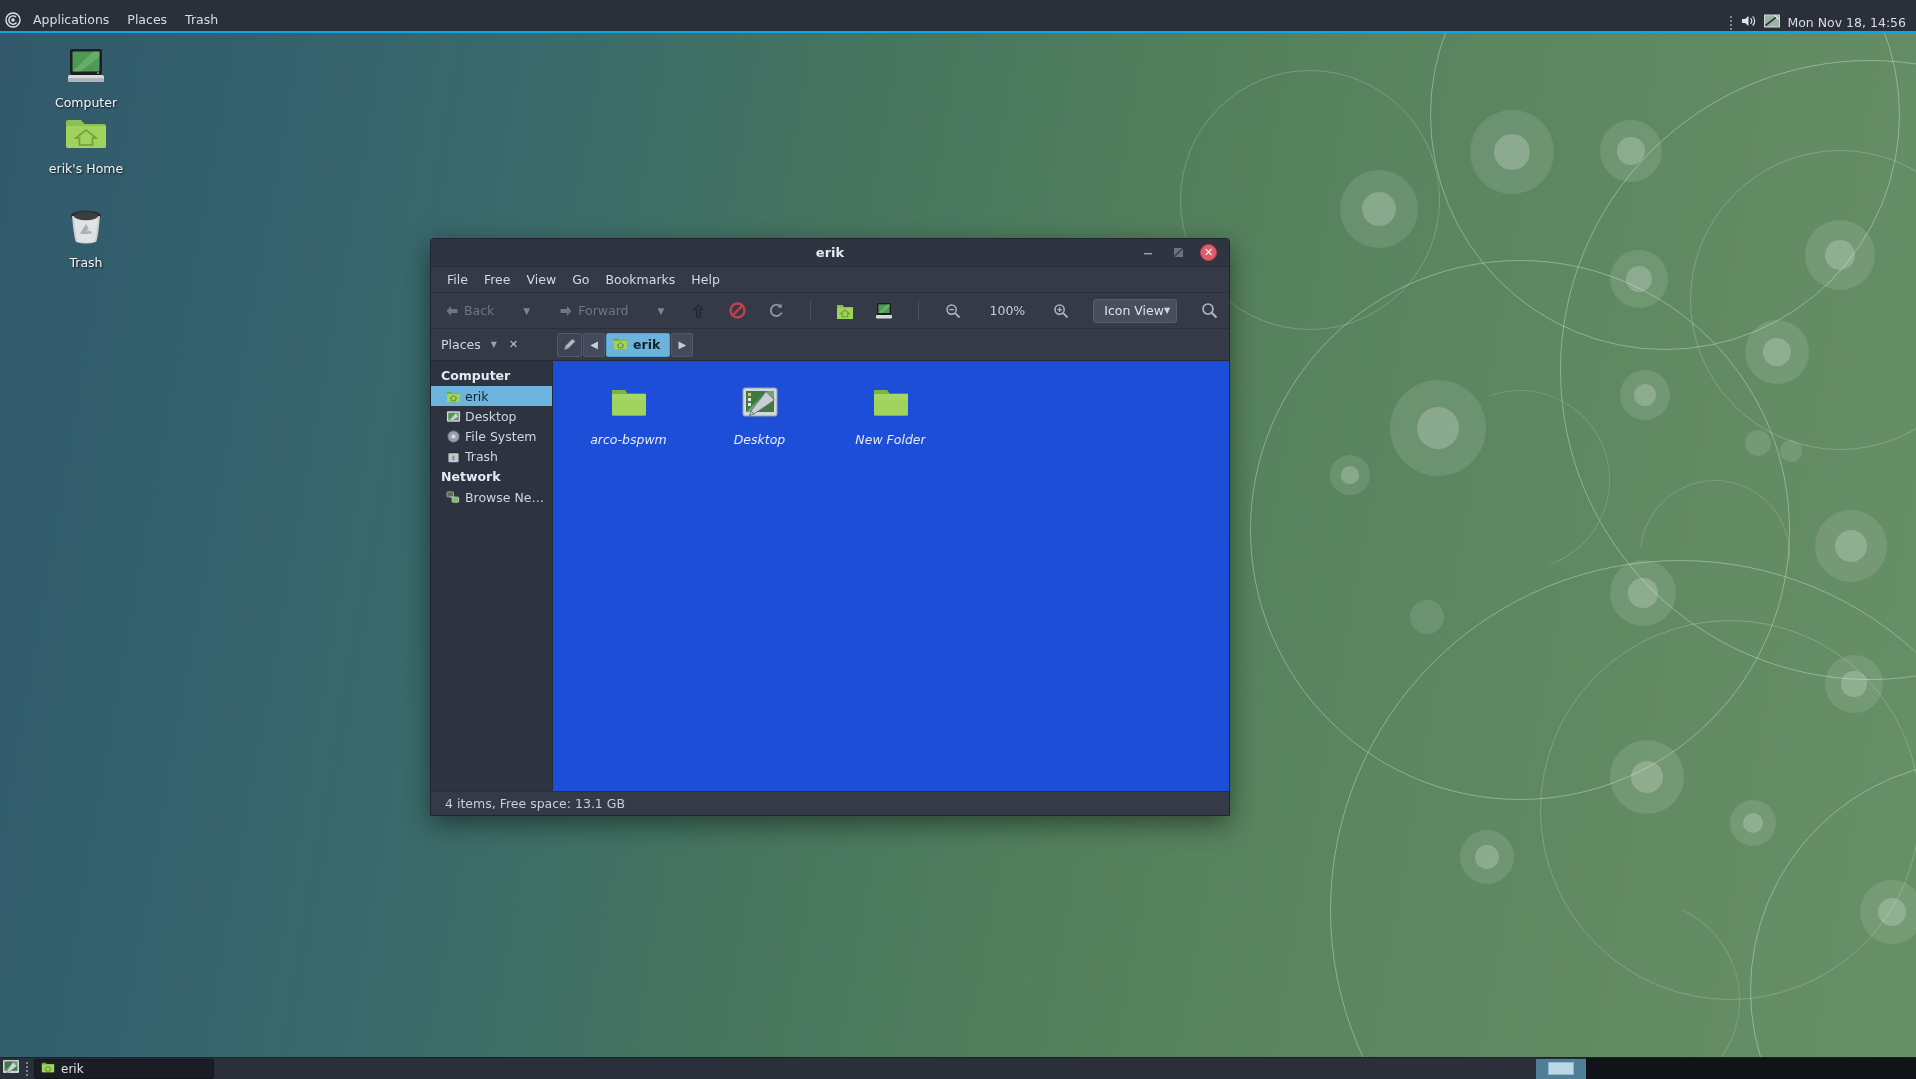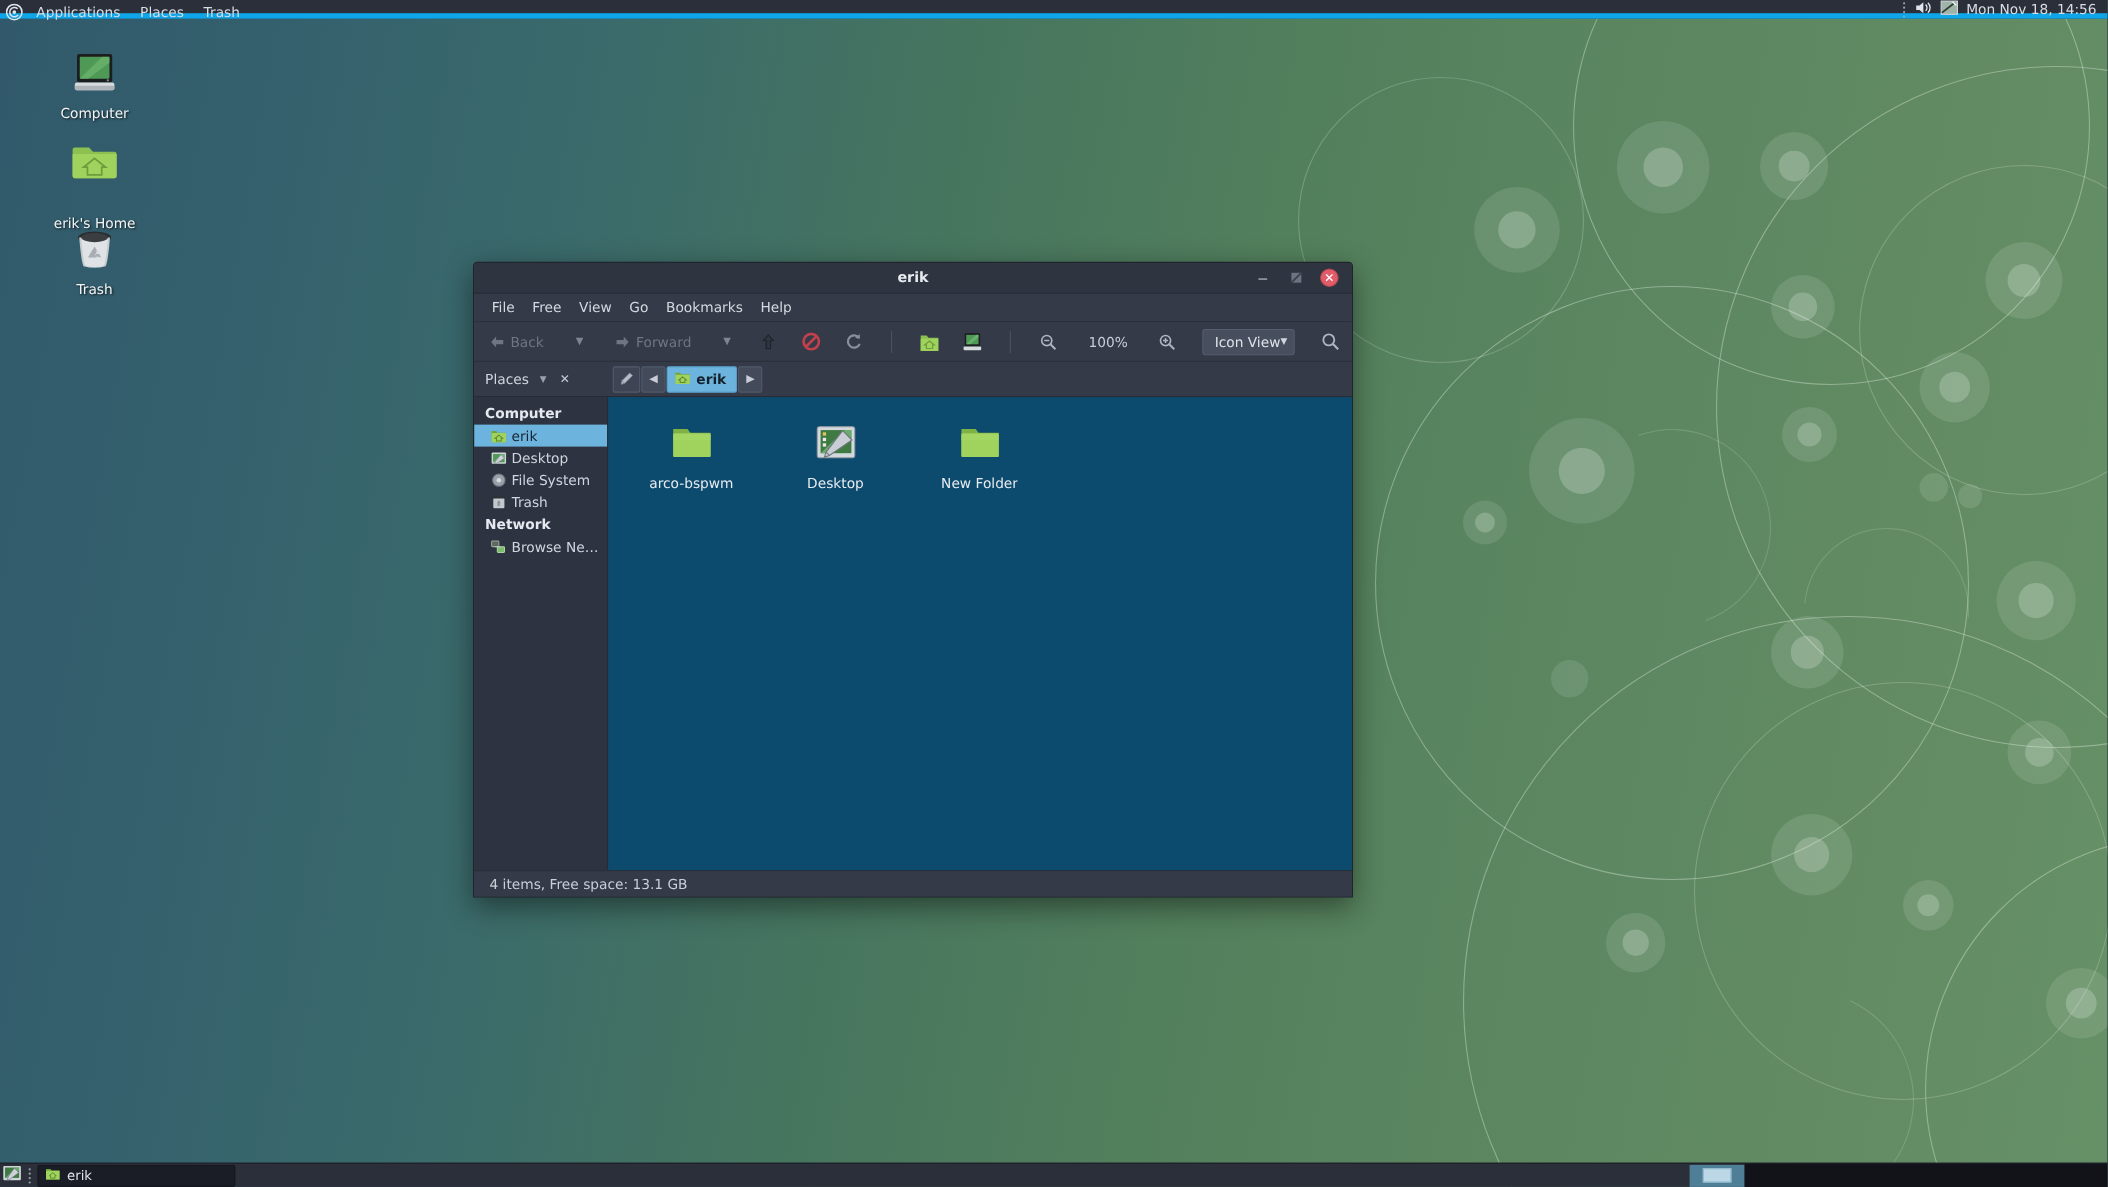--- a/index.html
+++ b/index.html
@@ -34,24 +34,24 @@
   }
   #wallpaper .ring.thin { border-width: 1px; border-color: rgba(240,248,240,0.22); }
   #wallpaper .wisp {
     position: absolute; border-radius: 50%;
     border: 1px solid rgba(240,248,240,0.16);
     border-left-color: transparent; border-bottom-color: transparent;
   }
 
   
   #top-panel {
-    position: absolute; top: 0; left: 0; right: 0; height: 17px;
+    position: absolute; top: 0; left: 0; right: 0; height: 33px;
     background: #2b2f3a;
-    border-bottom: 5px solid #0ea5e9;
-    display: flex; align-items: flex-start;
+    border-bottom: 2px solid #0ea5e9;
+    display: flex; align-items: flex-end;
     color: #d3d7de; font-size: 12.5px;
     z-index: 50;
   }
   #top-panel .menu-item {
     padding: 3px 9px; line-height: 16px; color: #d8dce3;
   }
   .panel-logo { width: 22px; height: 22px; margin-left: 2px;
     display:flex; align-items:center; justify-content:center; }
   .panel-right { margin-left: auto; display: flex; align-items: center; gap: 7px; padding-right: 10px; }
   .panel-right .clock { font-size: 12.5px; color: #d8dce3; }
@@ -150,21 +150,21 @@
   .sidebar {
     width: 122px; background: #2d3340; border-right: 1px solid #262b36;
     padding-top: 4px; font-size: 12.5px; overflow: hidden;
   }
   .sb-head { padding: 3px 8px 3px 10px; color: #e6e9ef; font-weight: bold; font-size: 12.5px; }
   .sb-item { display: flex; align-items: center; gap: 4px; padding: 2px 6px 2px 14px; color: #d0d5de; }
   .sb-item.active { background: #6cb4dd; color: #16222e; }
   .sb-item .ic { width: 16px; height: 16px; display:flex; align-items:center; justify-content:center; flex:0 0 16px;}
   .sb-item .tx { white-space: nowrap; overflow: hidden; text-overflow: ellipsis; }
 
-  .filepane { flex: 1; background: #0c4a6e; padding: 14px 0 0 10px; position: relative; }
+  .filepane { flex: 1; background: #1d4ed8; padding: 14px 0 0 10px; position: relative; font-style: italic; }
   .icon-grid { display: flex; flex-wrap: wrap; align-content: flex-start; }
   .file-item {
     width: 131px; display: flex; flex-direction: column; align-items: center;
     padding-top: 6px; padding-bottom: 10px;
   }
   .file-item .glyph { width: 44px; height: 44px; }
   .file-item .fname { margin-top: 7px; font-size: 12.5px; color: #e8ebf0; text-align: center;
     max-width: 124px; white-space: nowrap; overflow: hidden; text-overflow: ellipsis; }
 
   .statusbar {
@@ -278,21 +278,21 @@
       <rect x="10.5" y="9.5" width="27" height="20" rx="1" fill="#4f9956"></rect>
       <path d="M10.5 29.5 L31 9.5 H37.5 V15 L18 29.5 Z" fill="#76bf79" opacity="0.55"></path>
       <rect x="6" y="33" width="36" height="7" rx="2" fill="#d6dadd"></rect>
       <rect x="6" y="36" width="36" height="4" rx="1.5" fill="#aeb4ba"></rect>
       <circle cx="36" cy="31" r="1" fill="#8e949a"></circle>
     </svg>
   </span>
   <span class="label">Computer</span>
 </div>
 
-<div class="desk-icon" style="left:38px; top:122px;gap:20px;">
+<div class="desk-icon" style="left:38px; top:108px;">
   <span class="glyph">
     <svg width="48" height="48" viewBox="0 0 48 48">
       <path d="M6 12 h13 l3.5 4 H42 a2 2 0 0 1 2 2 v20 a2 2 0 0 1 -2 2 H6 a2 2 0 0 1 -2 -2 V14 a2 2 0 0 1 2 -2z" fill="#8cc152"></path>
       <path d="M4 18 h40 v20 a2 2 0 0 1 -2 2 H6 a2 2 0 0 1 -2 -2z" fill="#9fd35e"></path>
       <path d="M24 22 l10 8 h-3.5 v7 h-13 v-7 H14 z" fill="none" stroke="#6f9c3c" stroke-width="1.6"></path>
     </svg>
   </span>
   <span class="label">erik's Home</span>
 </div>
 

